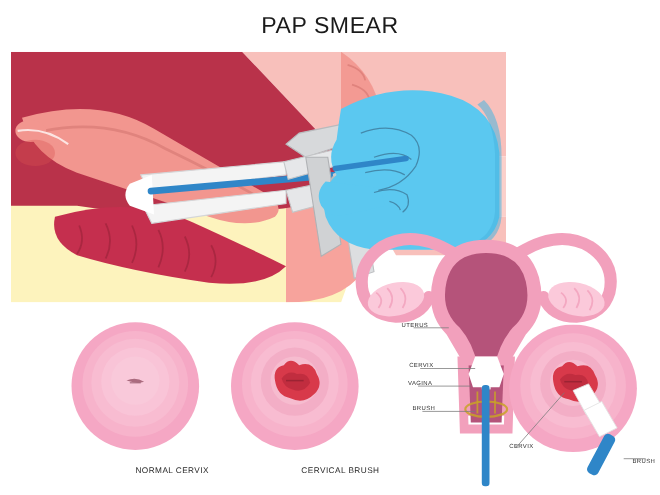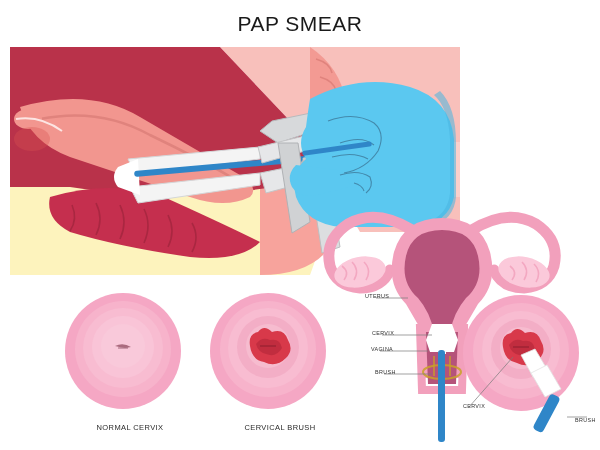--- a/index.html
+++ b/index.html
@@ -66,21 +66,21 @@
     top: 295px;
     width: 145px;
     height: 145px;
   }
 
   .caption {
     position: absolute;
     font-size: 7.5px;
     letter-spacing: 0.4px;
     color: #2a2a2a;
-    text-align: center;
+    text-align: right;
     font-family: "Liberation Sans", sans-serif;
     white-space: nowrap;
   }
   .cap-normal { left: 70px; top: 423px; width: 120px; }
   .cap-cancer { left: 215px; top: 423px; width: 130px; }
 
   .lbl {
     position: absolute;
     font-size: 5.4px;
     letter-spacing: 0.35px;

